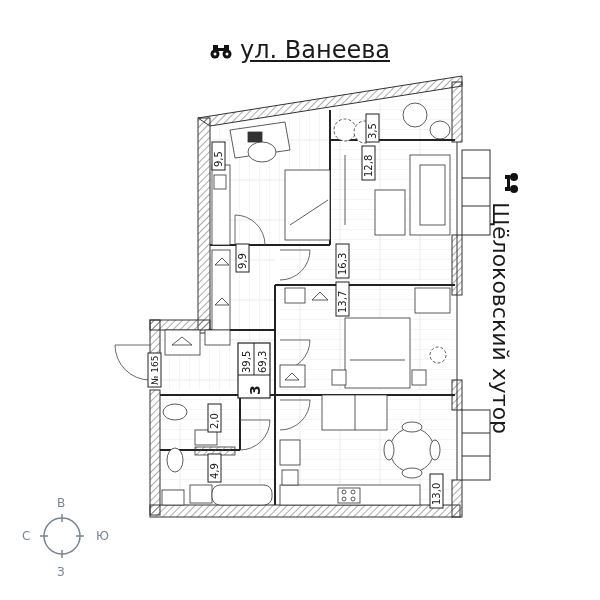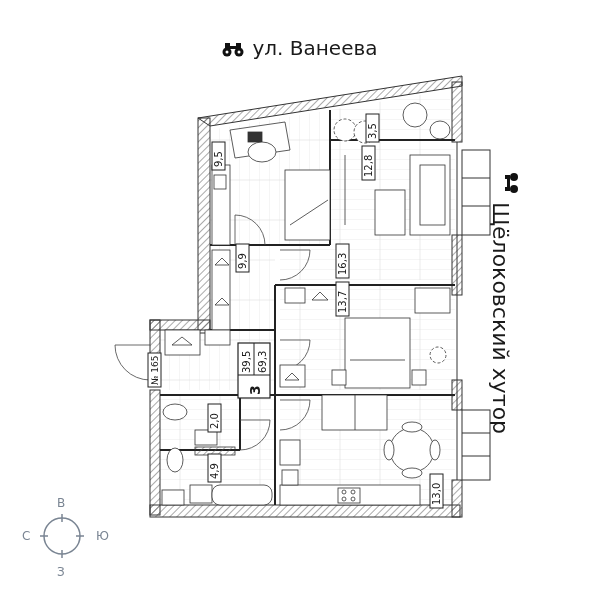--- a/index.html
+++ b/index.html
@@ -1,17 +1,17 @@
 <!DOCTYPE html>
 <html><head>
 <meta charset="utf-8">
 <style>
   html, body { margin: 0; padding: 0; background: #ffffff; }
   body { width: 600px; height: 600px; position: relative; overflow: hidden; font-family: "DejaVu Sans", sans-serif; }
-  .street-top { position: absolute; left: 0; top: 36px; width: 600px; text-align: center; font-size: 20px; color: #1a1a1a; }
+  .street-top { position: absolute; left: 0; top: 36px; width: 600px; text-align: center; font-size: 24px; color: #1a1a1a; text-decoration: underline; }
   .street-top .ico { display: inline-block; vertical-align: middle; margin-right: 8px; }
   .street-right { position: absolute; left: 493px; top: 172px; width: 40px; height: 270px; }
   .street-right .txt { position: absolute; left: 20px; top: 30px; transform-origin: 0 0; transform: rotate(90deg); white-space: nowrap; font-size: 22px; color: #1a1a1a; }
   .compass { position: absolute; left: 20px; top: 490px; width: 100px; height: 100px; color: #7a8593; font-size: 12px; }
   .compass span { position: absolute; }
   svg.plan { position: absolute; left: 0; top: 0; }
   .lbl { font-family: "DejaVu Sans", sans-serif; font-size: 10px; fill: #1a1a1a; }
 </style>
 </head>
 <body>

